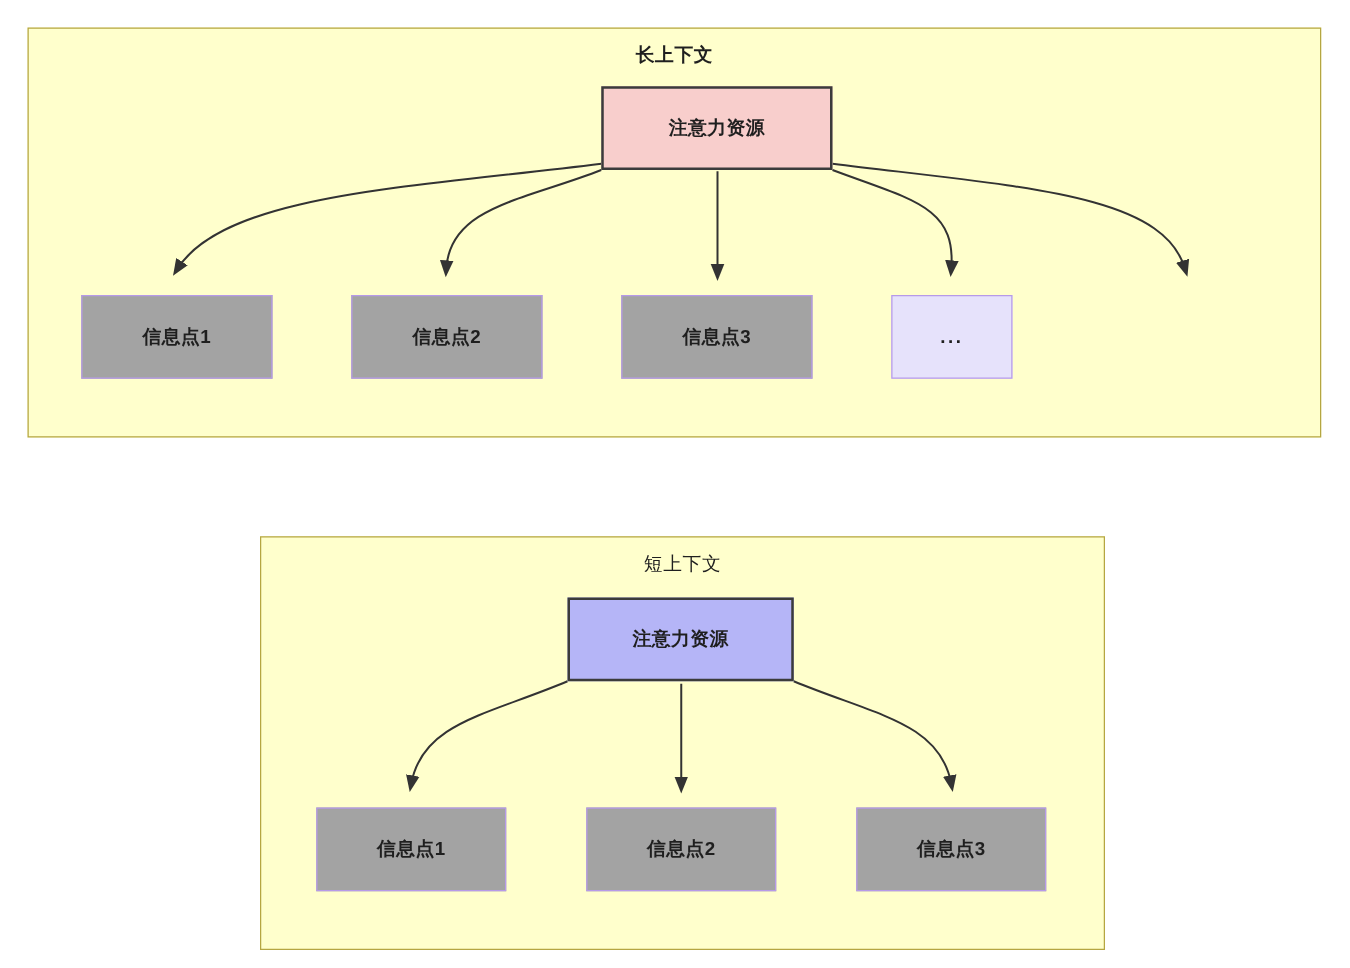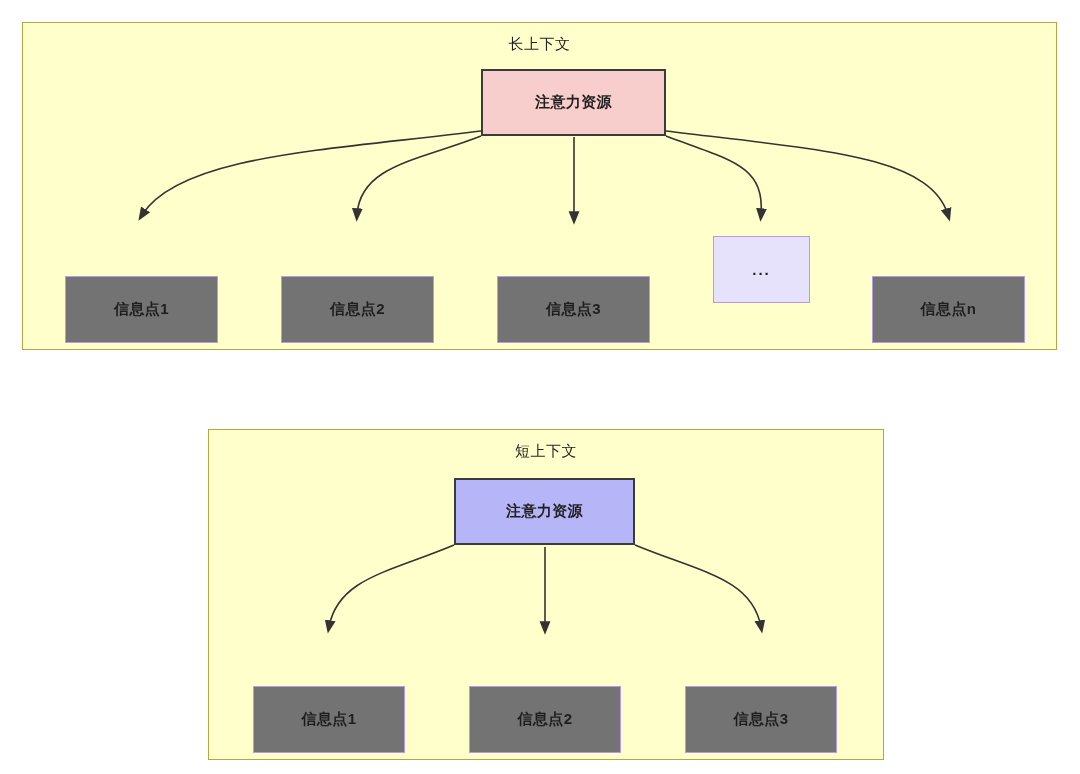--- a/index.html
+++ b/index.html
@@ -41,21 +41,21 @@
   .panel-title {
     position: absolute;
     left: 0;
     right: 0;
     text-align: center;
     font-size: 15px;
     color: #1f1f1f;
     letter-spacing: 0.5px;
     white-space: nowrap;
   }
-  #panel-long .panel-title { top: 12px; }
+  #panel-long .panel-title { top: 12px; font-weight: bold; }
   #panel-short .panel-title { top: 12px; }
 
   .node {
     position: absolute;
     box-sizing: border-box;
     display: flex;
     align-items: center;
     justify-content: center;
     font-size: 15px;
     color: #1f1f1f;
@@ -65,23 +65,22 @@
   }
   .node-attention-pink {
     background: #f8cecc;
     border: 2px solid #3b3b3b;
   }
   .node-attention-blue {
     background: #b5b5f7;
     border: 2px solid #3b3b3b;
   }
   .node-info {
-    background: #737373;
+    background: #a3a3a3;
     border: 1px solid #b69ae8;
-    margin-top: 40px;
   }
   .node-ellipsis {
     background: #e6e2fb;
     border: 1px solid #b69ae8;
     font-size: 15px;
     letter-spacing: 2px;
   }
   svg.edges {
     position: absolute;
     left: 0; top: 0;
@@ -129,21 +128,20 @@
   <div class="node node-attention-pink" style="left:481px; top:69px; width:185px; height:67px;">注意力资源</div>
 
   <div class="node node-info" style="left:65px; top:236px; width:153px; height:67px;">信息点1</div>
 
   <div class="node node-info" style="left:281px; top:236px; width:153px; height:67px;">信息点2</div>
 
   <div class="node node-info" style="left:497px; top:236px; width:153px; height:67px;">信息点3</div>
 
   <div class="node node-ellipsis" style="left:713px; top:236px; width:97px; height:67px;">...</div>
 
-  <div class="node node-info" style="left:872px; top:236px; width:153px; height:67px;">信息点n</div>
 
   <div class="node node-attention-blue" style="left:454px; top:478px; width:181px; height:67px;">注意力资源</div>
 
   <div class="node node-info" style="left:253px; top:646px; width:152px; height:67px;">信息点1</div>
 
   <div class="node node-info" style="left:469px; top:646px; width:152px; height:67px;">信息点2</div>
 
   <div class="node node-info" style="left:685px; top:646px; width:152px; height:67px;">信息点3</div>
 
 </div>

